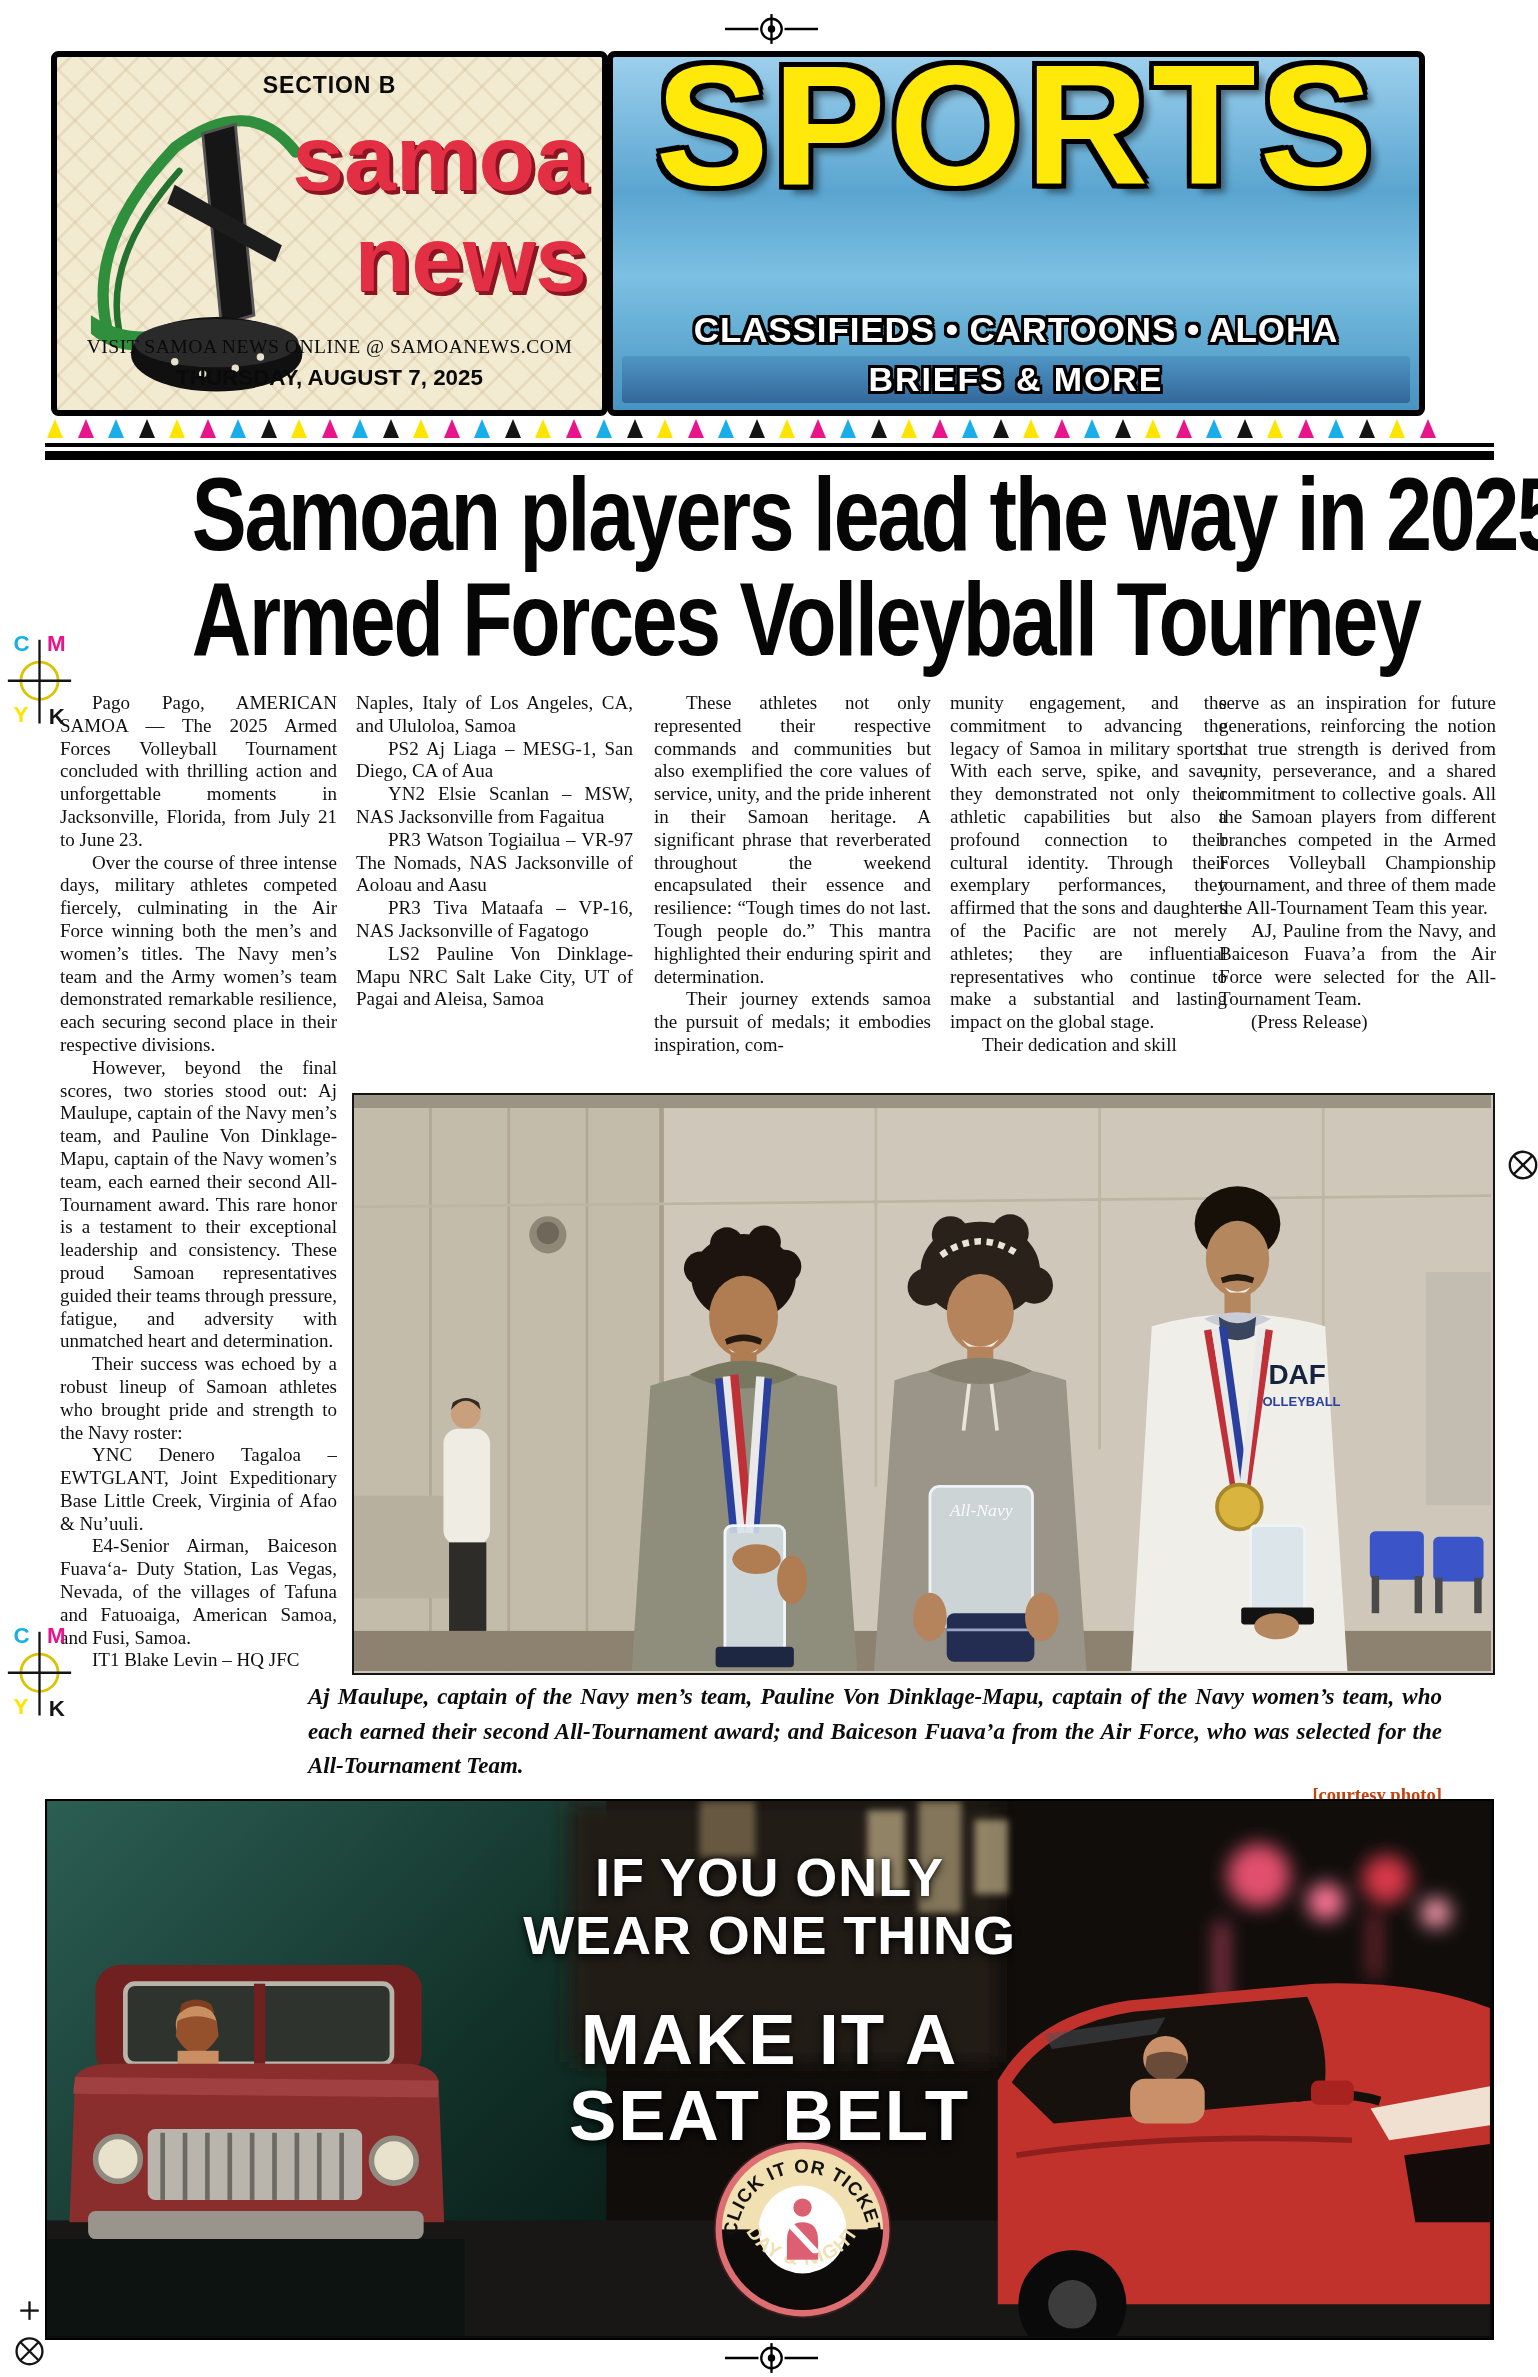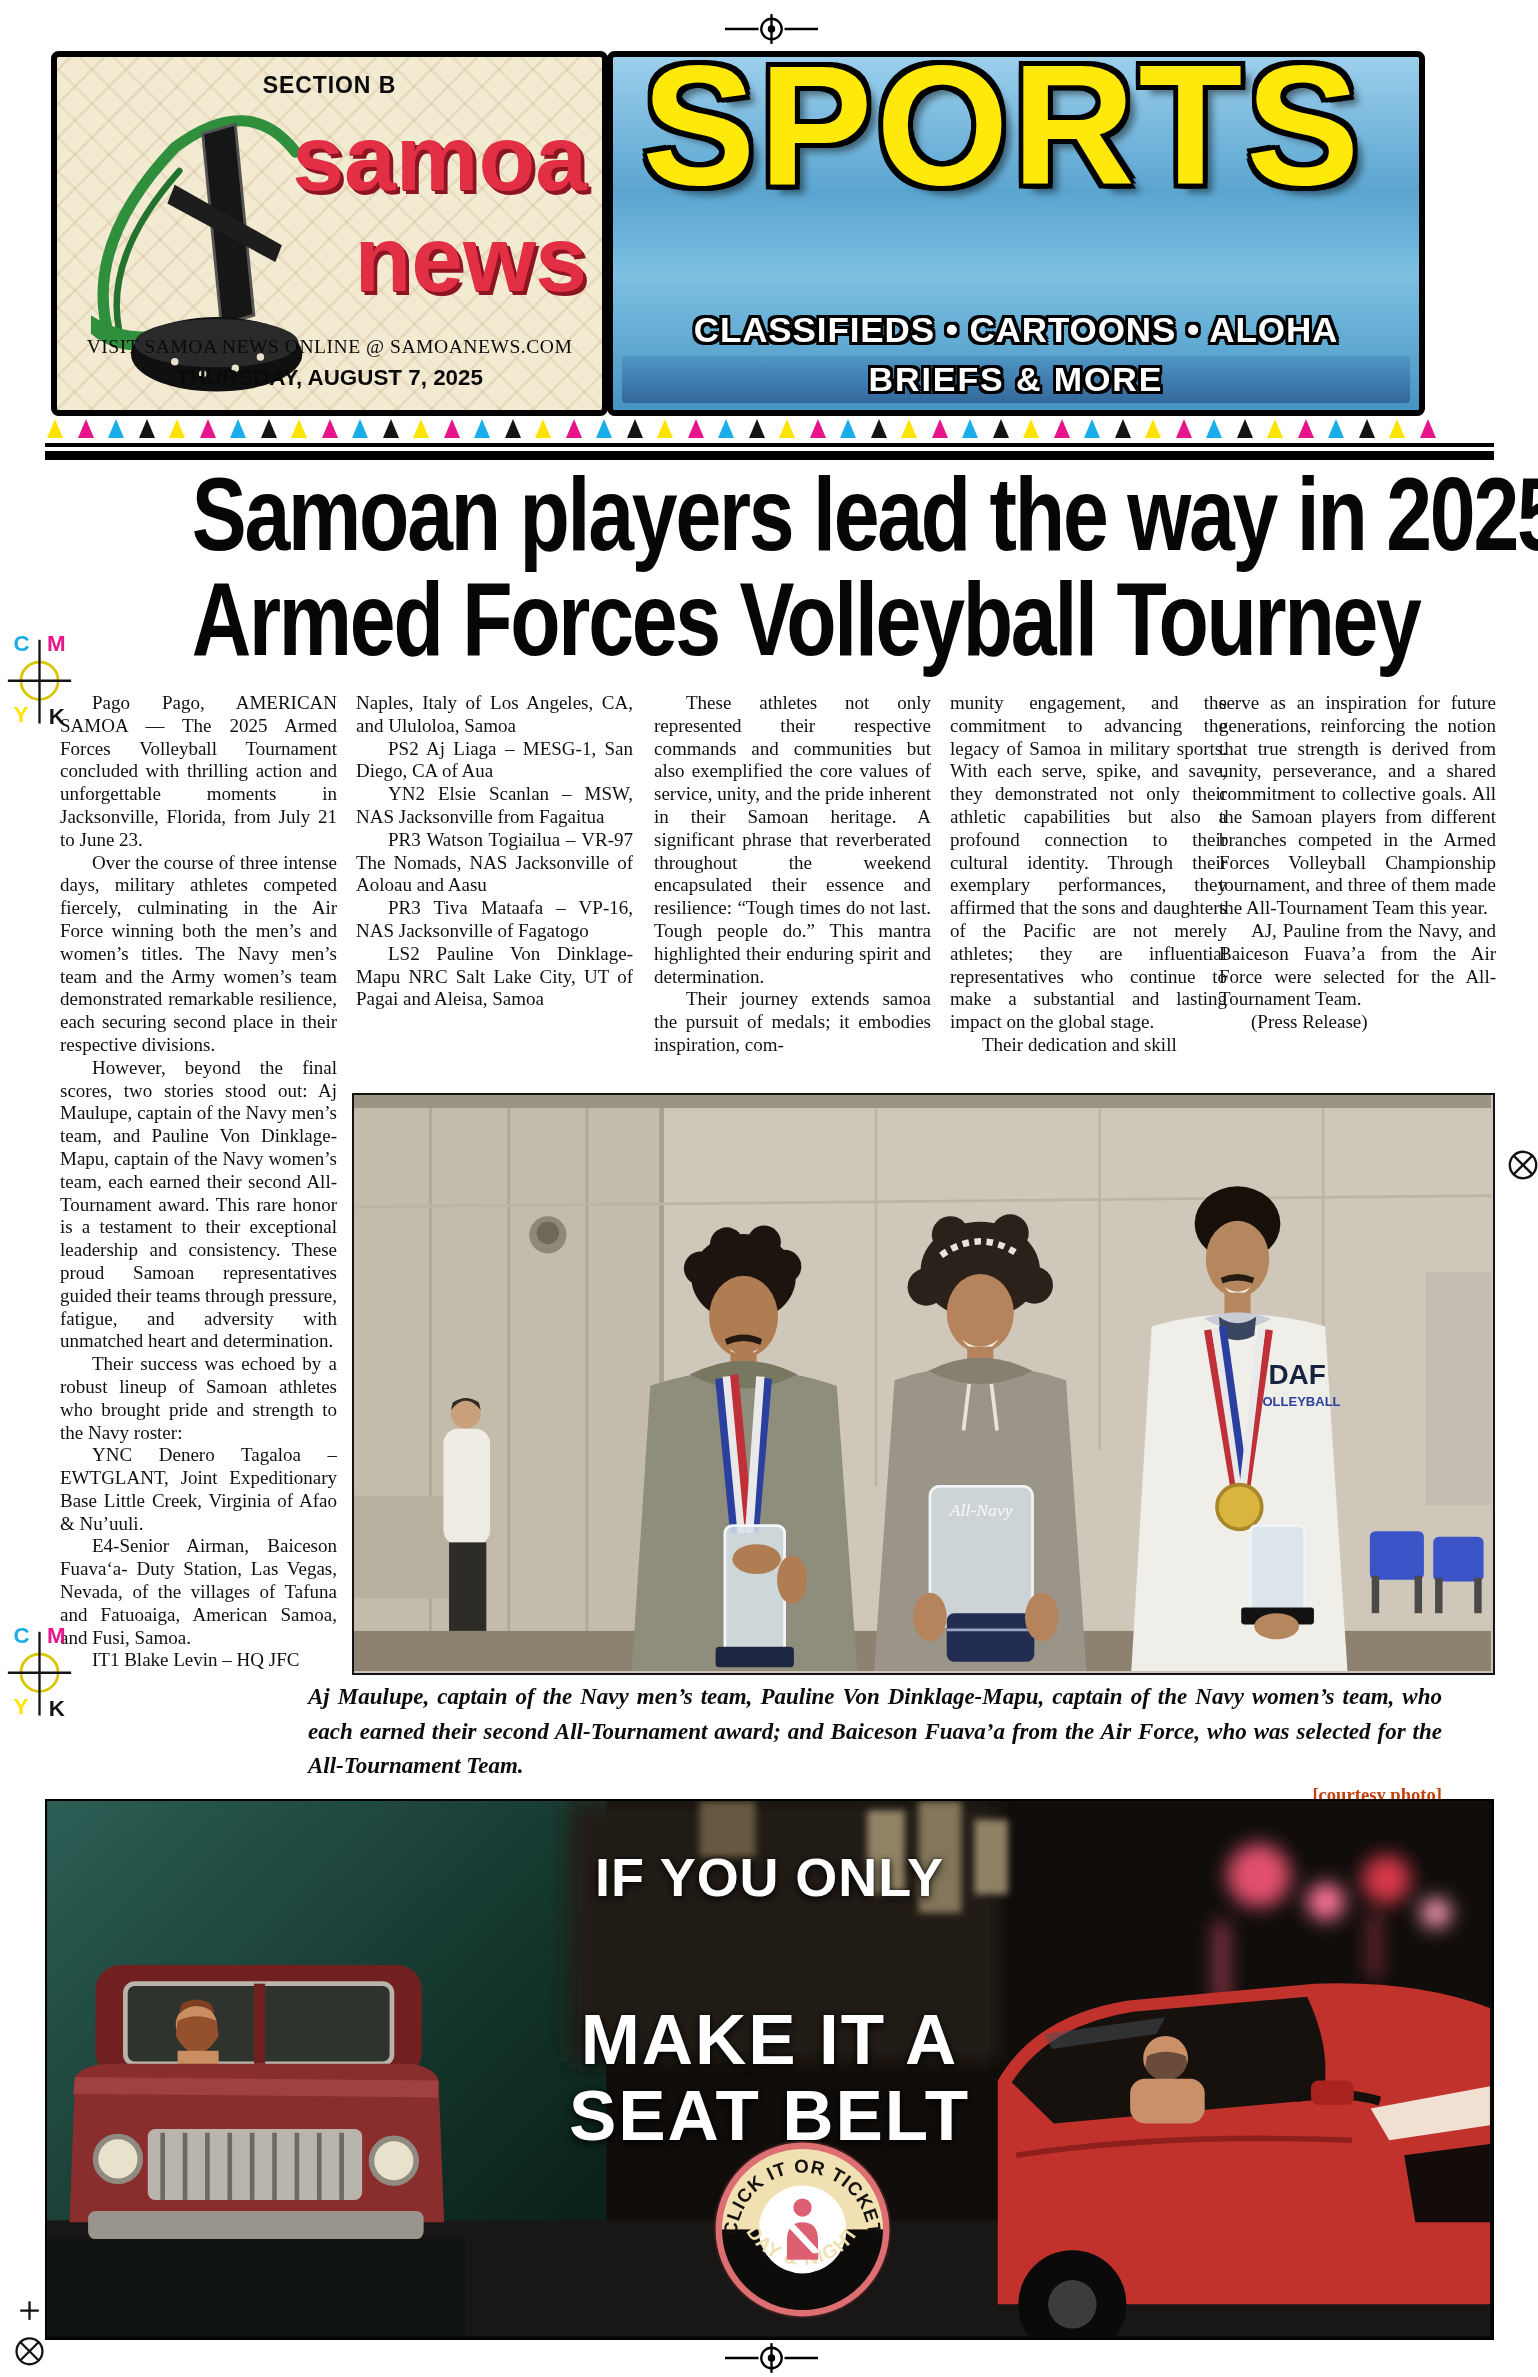--- a/index.html
+++ b/index.html
@@ -19,26 +19,26 @@
      font:bold 93px "Liberation Sans",sans-serif;color:#e22f43;
      text-shadow:3.7px 3.7px 0 #8d1422, 0.9px 0.9px 0 #8d1422;}
   #brand .b2{margin-top:-5.6px;}
   #visit-line{position:absolute;left:0;right:0;bottom:52px;text-align:center;
      font:19.6px "Liberation Serif",serif;letter-spacing:0.5px;color:#0a0a0a;}
   #date-line{position:absolute;left:0;right:0;bottom:18.6px;text-align:center;
      font:bold 22.4px "Liberation Sans",sans-serif;color:#0a0a0a;}
 
   #mast-right{left:607px;top:51px;width:818px;height:365px;overflow:hidden;
      background:linear-gradient(180deg,#9ccfec 0%,#5aa5d0 38%,#7cc0e2 62%,#4794c2 100%);}
-  #sports-title{position:absolute;left:0;right:0;top:-17px;text-align:left;
+  #sports-title{position:absolute;left:0;right:0;top:-17px;text-align:center;
      font:bold 170px/1 "Liberation Sans",sans-serif;letter-spacing:3.7px;color:#ffe90a;
      text-shadow:
        -4.7px -4.7px 0 #000,4.7px -4.7px 0 #000,-4.7px 4.7px 0 #000,4.7px 4.7px 0 #000,
        -4.7px 0 0 #000,4.7px 0 0 #000,0 -4.7px 0 #000,0 4.7px 0 #000,
-       9.3px 9.3px 7.5px rgba(0,0,0,.45); margin-left: 29px;}
+       9.3px 9.3px 7.5px rgba(0,0,0,.45);}
   .outline2{text-shadow:-2.8px -2.8px 0 #000,2.8px -2.8px 0 #000,-2.8px 2.8px 0 #000,2.8px 2.8px 0 #000,
       -2.8px 0 0 #000,2.8px 0 0 #000,0 -2.8px 0 #000,0 2.8px 0 #000;}
   #sports-sub{position:absolute;left:0;right:0;bottom:60px;text-align:center;
      font:bold 35px "Liberation Sans",sans-serif;color:#fff;letter-spacing:0.9px;}
   #sports-bar{position:absolute;left:9.3px;right:9.3px;bottom:7.5px;height:47px;border-radius:3.7px;
      background:linear-gradient(180deg,#4f96c4,#33689b);display:flex;align-items:center;justify-content:center;}
   #sports-sub2{font:bold 34px "Liberation Sans",sans-serif;color:#fff;letter-spacing:1.9px;}
 
   
   #tri-row{position:absolute;left:47px;top:419px;width:1447px;height:20.5px;display:flex;}
@@ -403,20 +403,21 @@
         <rect x="1356" y="300" width="46" height="26" rx="8" fill="#a8231f"></rect>
         <path d="M1420 330 L1548 306 L1548 348 L1440 364 Z" fill="#f3efe0" opacity=".92"></path>
         <path d="M1456 380 L1548 368 L1548 452 L1468 452 Z" fill="#140c0b"></path>
         <path d="M1040 380 Q1200 356 1400 364" stroke="#8f1f1c" stroke-width="6" fill="none"></path>
         <circle cx="1100" cy="540" r="58" fill="#0a0a0a"></circle>
           <circle cx="1100" cy="540" r="26" fill="#3c3c3c"></circle>
       </g>
     </svg>
 
     <div id="ad-l1" class="ad-text">IF YOU ONLY</div>
+    <div id="ad-l2" class="ad-text">WEAR ONE THING</div>
     <div id="ad-l3" class="ad-text">MAKE IT A</div>
     <div id="ad-l4" class="ad-text">SEAT BELT</div>
 
     <svg id="badge" viewBox="0 0 200 200">
       <circle cx="100" cy="100" r="96" fill="#dd6e72"></circle>
       <path d="M12 100 A88 88 0 0 1 188 100 Z" fill="#f1e0b2"></path>
       <path d="M188 100 A88 88 0 0 1 12 100 Z" fill="#0d0c0a"></path>
       <circle cx="100" cy="100" r="96" fill="none" stroke="#3a1d1d" stroke-width="2"></circle>
       <circle cx="100" cy="100" r="48" fill="#ffffff"></circle>
       <defs>

